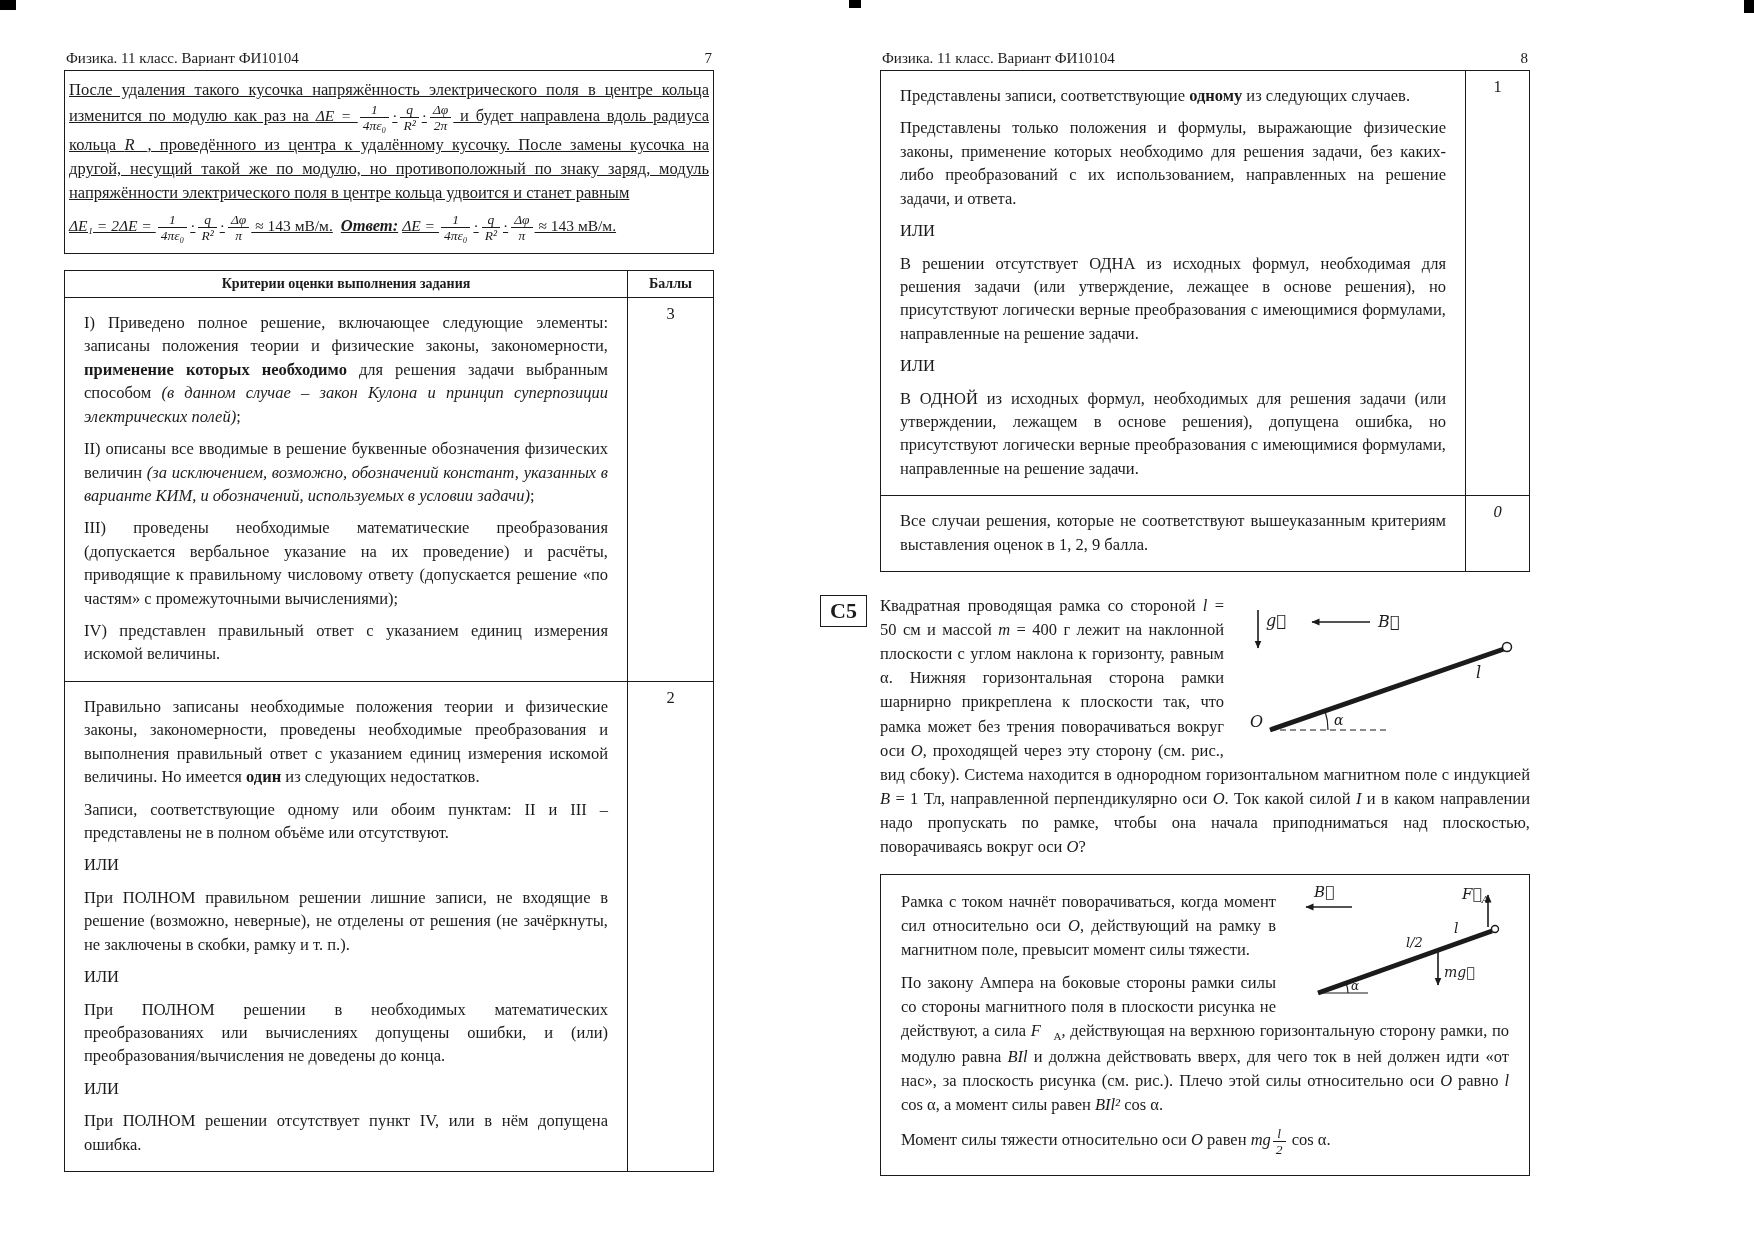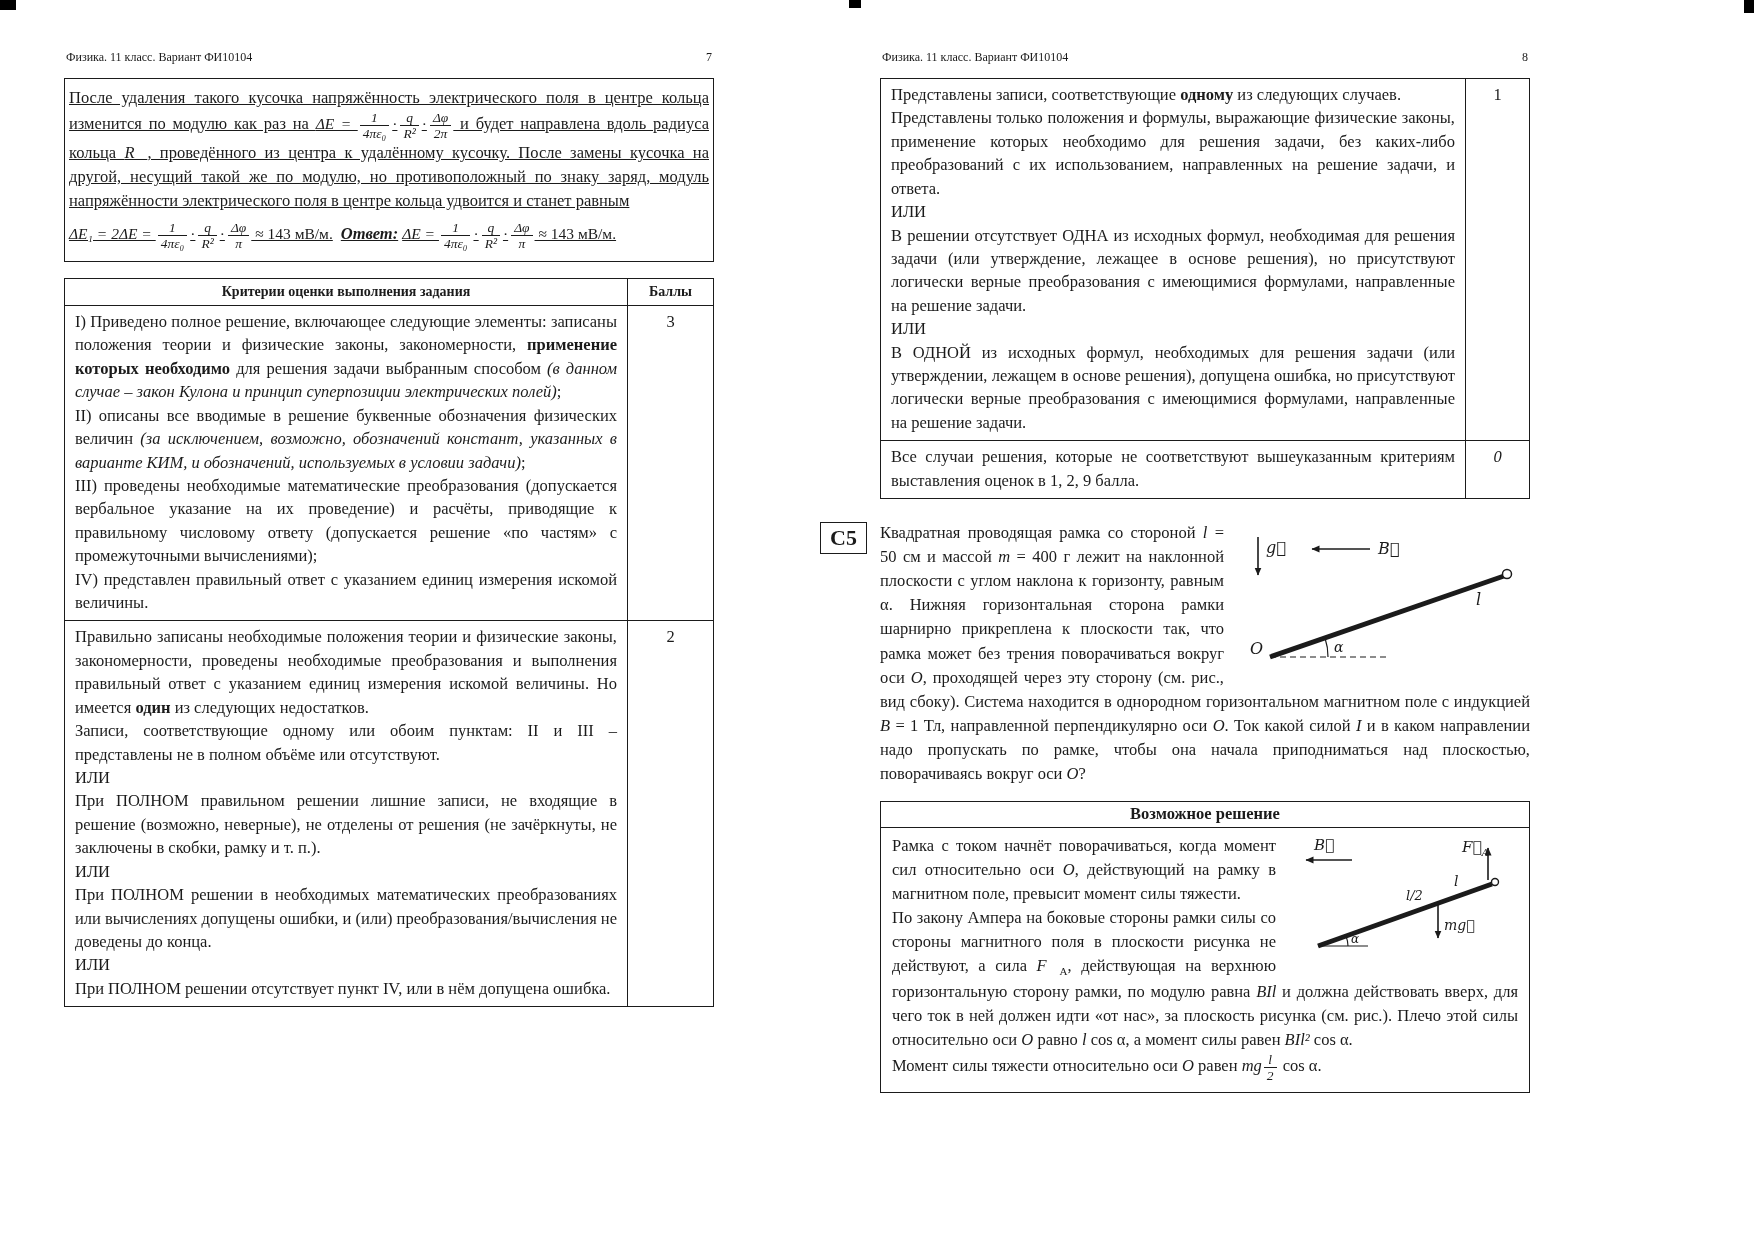--- a/index.html
+++ b/index.html
@@ -11,21 +11,21 @@
   }
   .scan-mark { position:absolute; background:#000; }
   .mark-tl { left:0; top:0; width:16px; height:10px; }
   .mark-tc { left:849px; top:0; width:12px; height:8px; }
   .mark-tr { right:0; top:0; width:10px; height:13px; }
 
   .page { position:absolute; top:50px; width:650px; }
   .page-left  { left:64px; }
   .page-right { left:880px; }
 
-  .page-header { display:flex; justify-content:space-between; font-size:12px; margin-bottom:13px; padding:0 2px; }
+  .page-header { display:flex; justify-content:space-between; font-size:15px; margin-bottom:3px; padding:0 2px; }
 
   .box {
     border:1.6px solid #1b1b1b;
     padding:7px 4px 10px;
     font-size:16.5px; line-height:1.45; text-align:justify;text-decoration:underline;
   }
 
   .formula { white-space:nowrap; font-size:15.5px; }
   .f-lhs { font-style:italic; }
   .frac {
@@ -41,21 +41,21 @@
 
   table.crit { width:100%; border-collapse:collapse; margin-top:16px; font-size:16.5px; line-height:1.42; }
   table.crit th, table.crit td { border:1.6px solid #1b1b1b; vertical-align:top; }
   table.crit th { padding:3px 6px; font-size:14px; }
   td.crit-cell { padding:4px 10px 6px; text-align:justify; }
   td.score-cell { text-align:center; padding-top:4px; }
   td.score-italic { font-style:italic; }
   .col-main {}
   .col-score-l { width:86px; }
   .col-score-r { width:64px; }
-  .cp { margin:0; }
+  .cp { margin:9px; }
 
   .c5-wrap { position:relative; margin-top:22px; }
   .c5-label {
     position:absolute; left:-60px; top:1px;
     border:1.6px solid #1b1b1b; font-weight:bold; font-size:22px;
     padding:2px 9px;
     text-align:center;
   }
   .c5-body { font-size:16.5px; line-height:1.46; text-align:justify; }
 
@@ -179,21 +179,20 @@
         <text x="238" y="82" font-size="16">l</text>
         <path d="M 90,134 A 58,58 0 0 0 87,115" fill="none" stroke="#1b1b1b" stroke-width="1.2"></path>
         <text x="96" y="129" font-size="14">α</text>
         <text x="12" y="131" font-size="16">O</text>
       </svg>
       <span>Квадратная проводящая рамка со стороной </span><i>l</i><span> = 50 см и массой </span><i>m</i><span> = 400 г лежит на наклонной плоскости с углом наклона к горизонту, равным α. Нижняя горизонтальная сторона рамки шарнирно прикреплена к плоскости так, что рамка может без трения поворачиваться вокруг оси </span><i>O</i><span>, проходящей через эту сторону (см. рис., вид сбоку). Система находится в однородном горизонтальном магнитном поле с индукцией </span><i>B</i><span> = 1 Тл, направленной перпендикулярно оси </span><i>O</i><span>. Ток какой силой </span><i>I</i><span> и в каком направлении надо пропускать по рамке, чтобы она начала приподниматься над плоскостью, поворачиваясь вокруг оси </span><i>O</i><span>?</span>
     </div>
   </div>
 
   <div class="possible-box">
-    <div class="possible-title">Возможное решение</div>
     <div class="possible-body">
       <svg class="diagram-float" width="228" height="128" viewBox="0 0 228 128">
         <defs>
           <marker id="ah2" markerWidth="10" markerHeight="8" refX="7.5" refY="3.5" orient="auto" markerUnits="userSpaceOnUse">
             <path d="M0,0 L8,3.5 L0,7 Z" fill="#1b1b1b"></path>
           </marker>
         </defs>
         <text x="24" y="14" font-size="15">B⃗</text>
         <line x1="62" y1="24" x2="16" y2="24" stroke="#1b1b1b" stroke-width="1.6" marker-end="url(#ah2)"></line>
         <line x1="198" y1="44" x2="198" y2="12" stroke="#1b1b1b" stroke-width="1.6" marker-end="url(#ah2)"></line>

